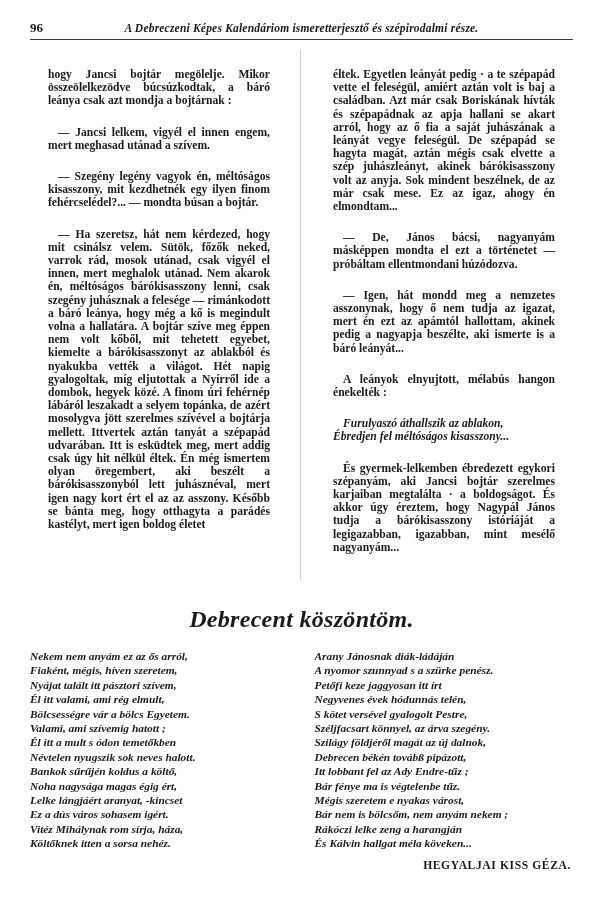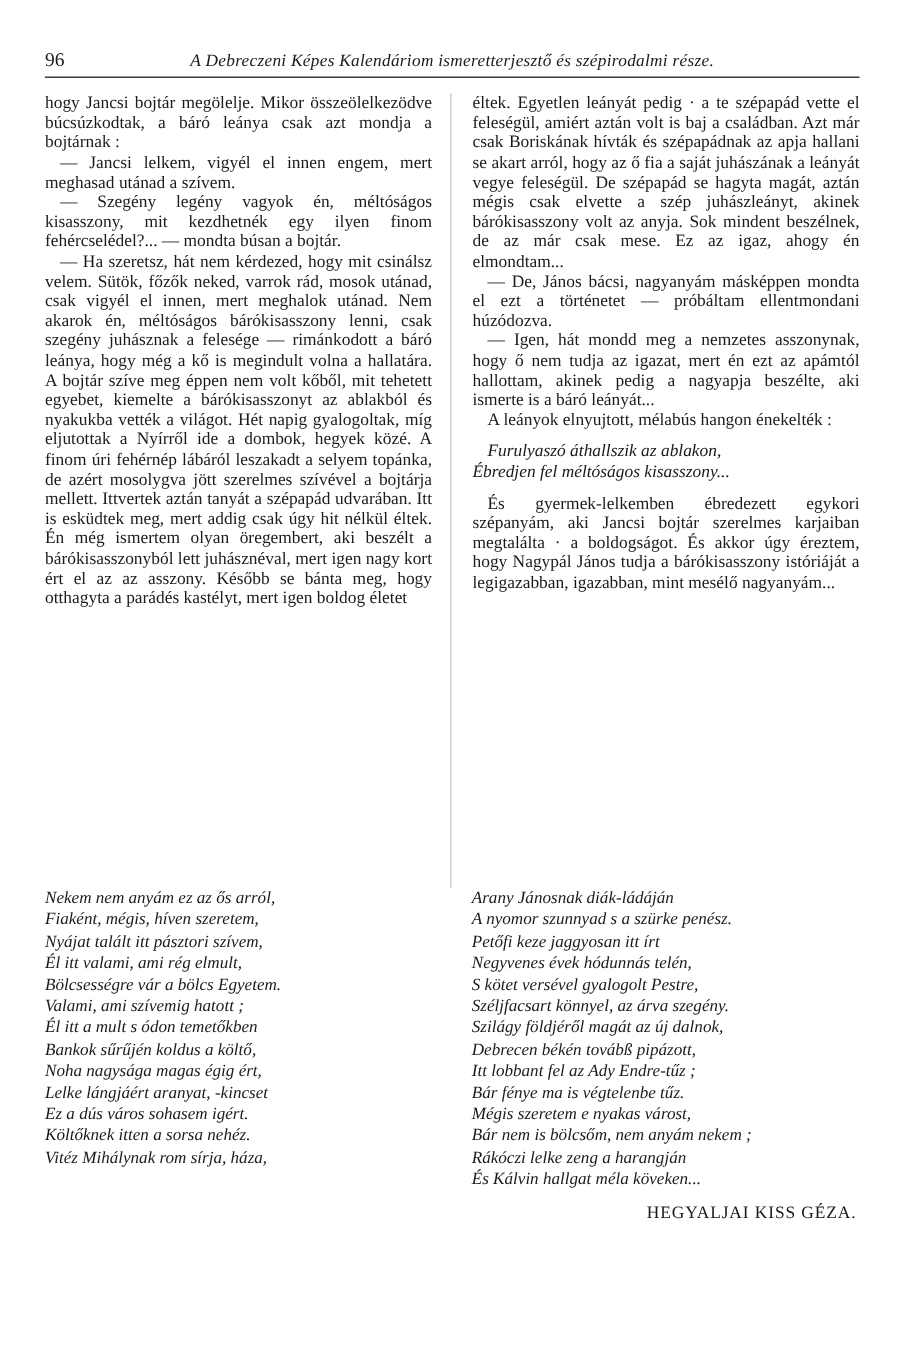--- a/index.html
+++ b/index.html
@@ -12,21 +12,22 @@
     height: 900px;
     font-family: "Liberation Serif", serif;
     color: #1a1a1a;
     overflow: hidden;
   }
   .page {
     position: relative;
     width: 603px;
     height: 900px;
     box-sizing: border-box;
-    padding: 32px 30px 10px 30px;
+    padding: 20px 30px 10px 30px;
+    font-weight: bold;
   }
   
   .runhead {
     display: flex;
     align-items: baseline;
     font-size: 11.5px;
     padding-bottom: 3px;
     border-bottom: 1.1px solid #3a3a3a;
     margin-bottom: 10px;
   }
@@ -52,21 +53,21 @@
   }
   .col {
     width: 262px;
     font-size: 11.6px;
     line-height: 13.2px;
     text-align: justify;
   }
   .col.left { padding-right: 12px; border-right: 1px solid #cfcfcf; }
   .col.right { padding-left: 14px; }
   .col p {
-    margin: 0;
+    margin: 18px;
     text-indent: 10px;
     hyphens: auto;
   }
   .col p.noind { text-indent: 0; }
   .col p.dash { text-indent: 10px; }
   
   .poem-title {
     text-align: center;
     font-family: "Liberation Serif", serif;
     font-style: italic;
@@ -116,36 +117,38 @@
       <p class="noind">éltek. Egyetlen leányát pedig · a te szépapád vette el feleségül, amiért aztán volt is baj a családban. Azt már csak Boriskának hívták és szépapádnak az apja hallani se akart arról, hogy az ő fia a saját juhászának a leányát vegye feleségül. De szépapád se hagyta magát, aztán mégis csak elvette a szép juhászleányt, akinek bárókisasszony volt az anyja. Sok mindent beszélnek, de az már csak mese. Ez az igaz, ahogy én elmondtam...</p>
       <p class="dash">— De, János bácsi, nagyanyám másképpen mondta el ezt a történetet — próbáltam ellentmondani húzódozva.</p>
       <p class="dash">— Igen, hát mondd meg a nemzetes asszonynak, hogy ő nem tudja az igazat, mert én ezt az apámtól hallottam, akinek pedig a nagyapja beszélte, aki ismerte is a báró leányát...</p>
       <p class="dash">A leányok elnyujtott, mélabús hangon énekelték :</p>
       <p class="noind" style="font-style:italic; margin-top:8px; white-space:pre-line; text-indent:10px;">Furulyaszó áthallszik az ablakon,
 Ébredjen fel méltóságos kisasszony...</p>
       <p class="dash" style="margin-top:8px;">És gyermek-lelkemben ébredezett egykori szépanyám, aki Jancsi bojtár szerelmes karjaiban megtalálta · a boldogságot. És akkor úgy éreztem, hogy Nagypál János tudja a bárókisasszony istóriáját a legigazabban, igazabban, mint mesélő nagyanyám...</p>
     </div>
   </div>
 
+  <div class="poem-title">Debrecent köszöntöm.</div>
 
   <div class="poem-cols">
     <div class="pcol left">
       <div class="line">Nekem nem anyám ez az ős arról,</div>
       <div class="line">Fiaként, mégis, híven szeretem,</div>
       <div class="line">Nyájat talált itt pásztori szívem,</div>
       <div class="line">Él itt valami, ami rég elmult,</div>
       <div class="line">Bölcsességre vár a bölcs Egyetem.</div>
       <div class="line">Valami, ami szívemig hatott ;</div>
       <div class="line">Él itt a mult s ódon temetőkben</div>
+      <div class="line">Névtelen nyugszik sok neves halott.</div>
       <div class="line">Bankok sűrűjén koldus a költő,</div>
       <div class="line">Noha nagysága magas égig ért,</div>
       <div class="line">Lelke lángjáért aranyat, -kincset</div>
       <div class="line">Ez a dús város sohasem igért.</div>
+      <div class="line">Vitéz Mihálynak rom sírja, háza,</div>
       <div class="line">Költőknek itten a sorsa nehéz.</div>
-      <div class="line">Vitéz Mihálynak rom sírja, háza,</div>
     </div>
     <div class="pcol right">
       <div class="line">Arany Jánosnak diák-ládáján</div>
       <div class="line">A nyomor szunnyad s a szürke penész.</div>
       <div class="line">Petőfi keze jaggyosan itt írt</div>
       <div class="line">Negyvenes évek hódunnás telén,</div>
       <div class="line">S kötet versével gyalogolt Pestre,</div>
       <div class="line">Széljfacsart könnyel, az árva szegény.</div>
       <div class="line">Szilágy földjéről magát az új dalnok,</div>
       <div class="line">Debrecen békén továbß pipázott,</div>

